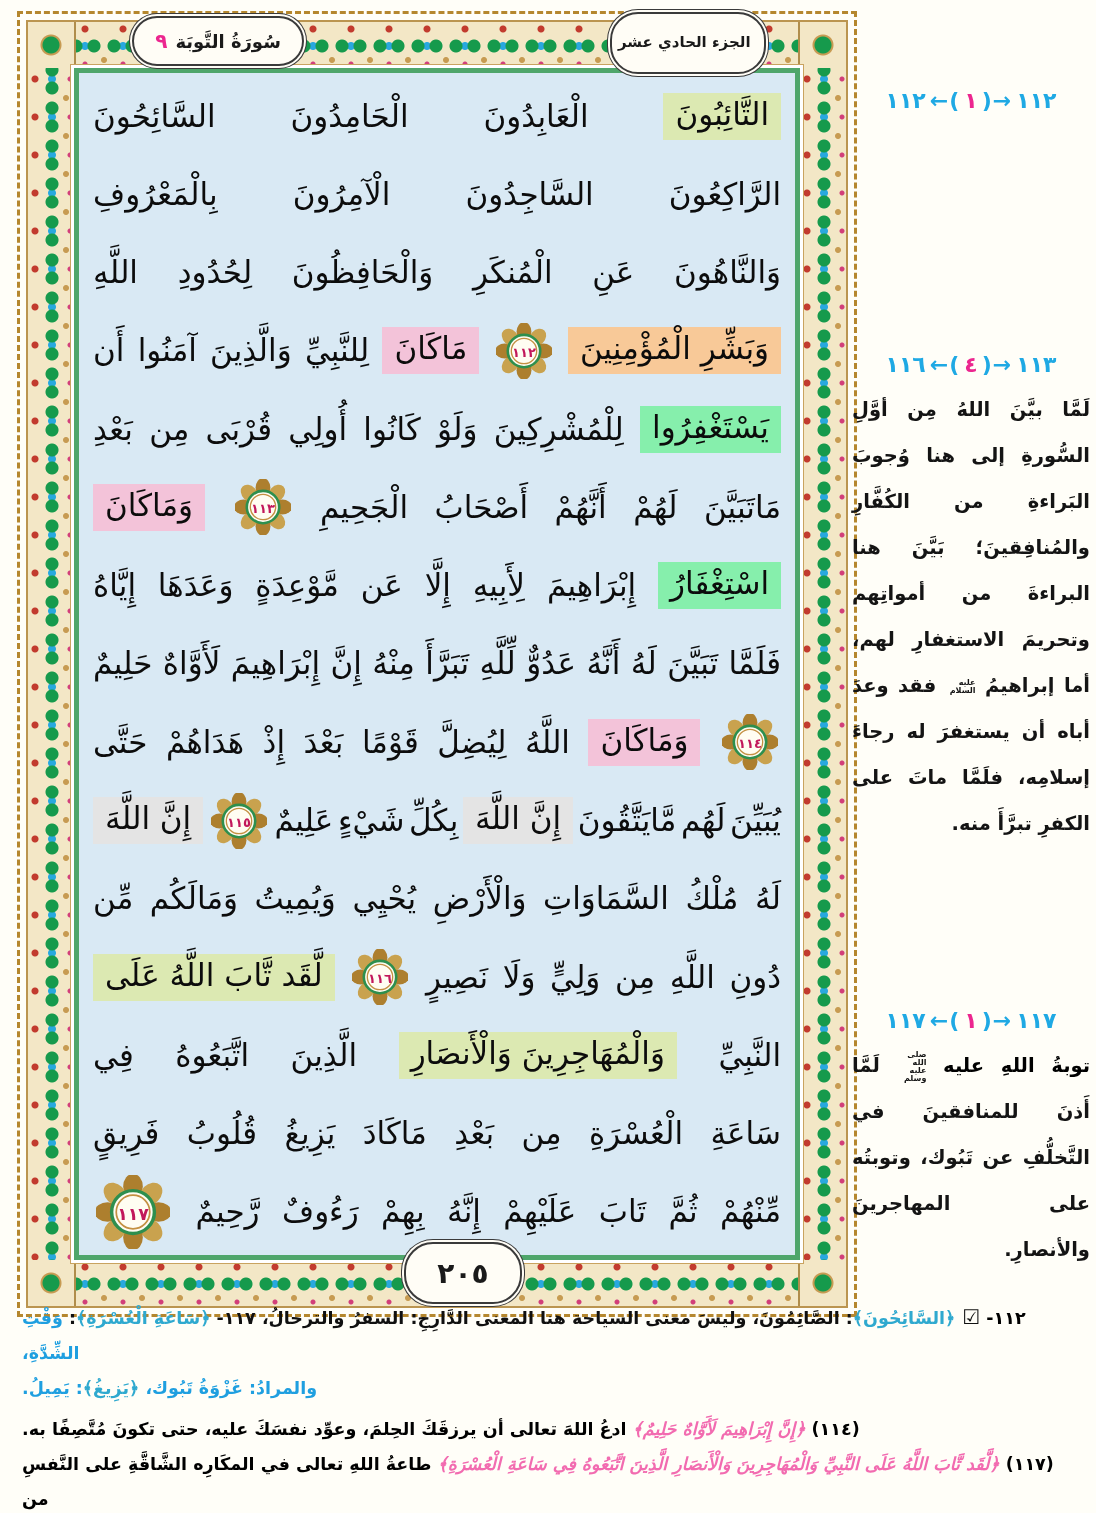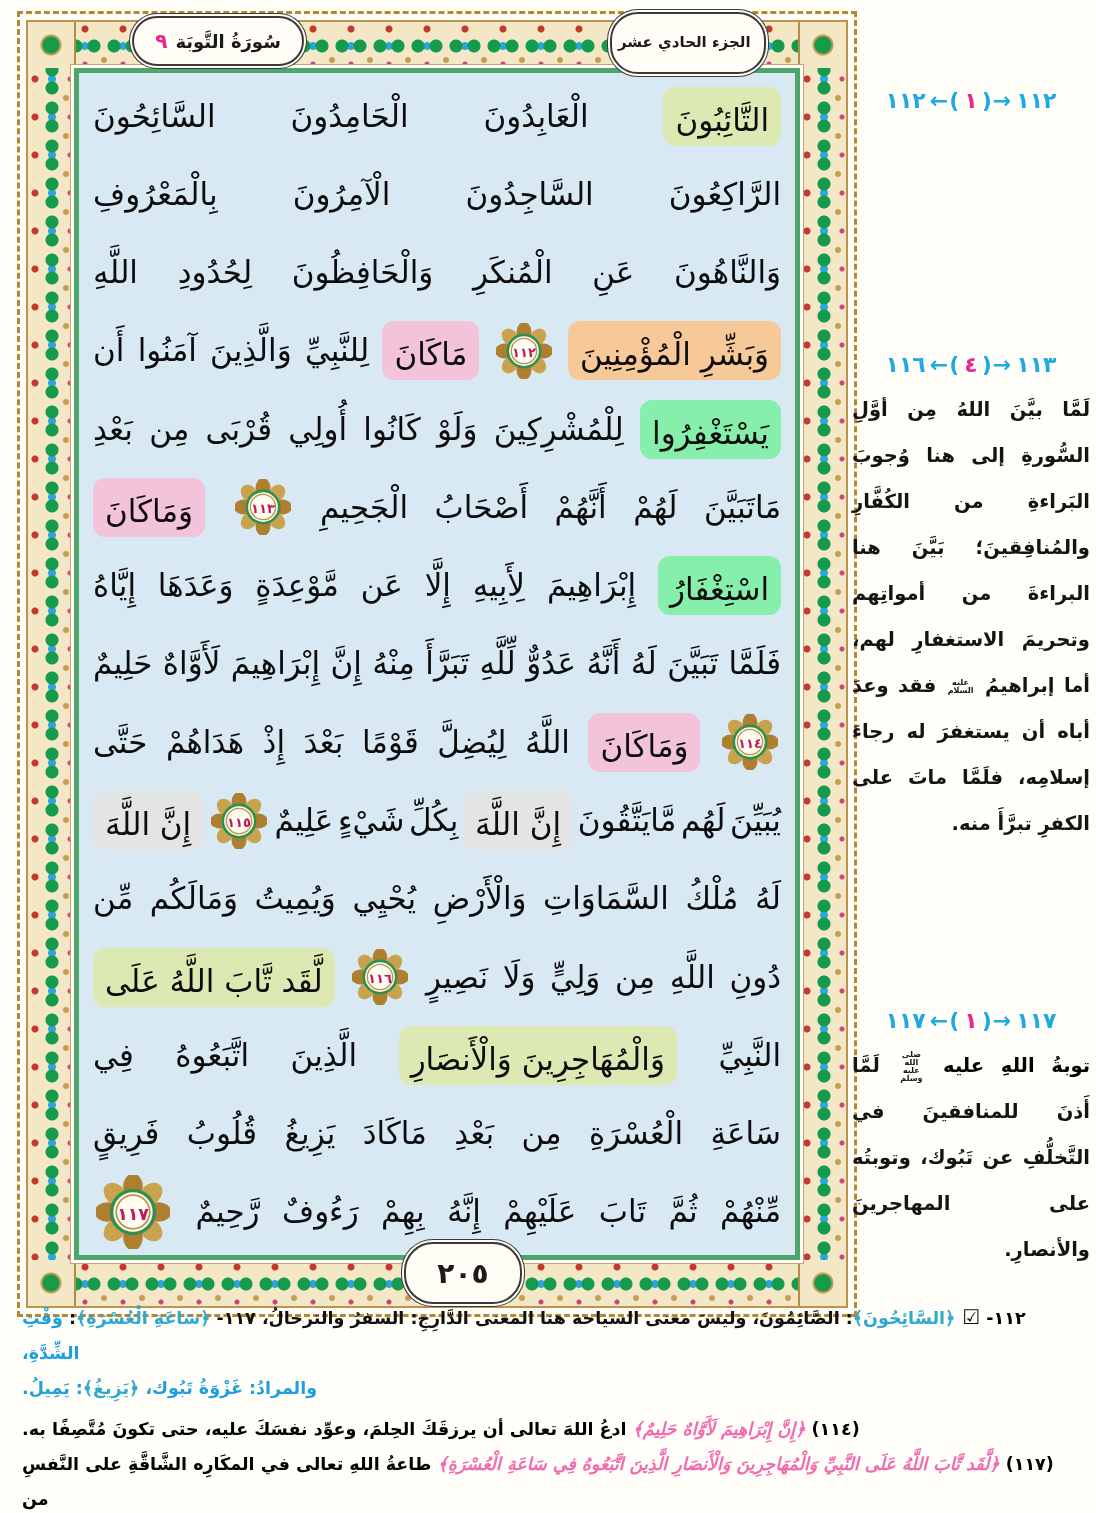--- a/index.html
+++ b/index.html
@@ -67,21 +67,21 @@
     display:flex;flex-direction:column;
     direction:rtl;
   }
   .qline{
     flex:1;display:flex;align-items:center;
     justify-content:space-between;
     font-size:31px;line-height:1;color:#0c0c0c;
     white-space:nowrap;
   }
   .qw{display:inline-block;}
-  .hl{display:inline-block;padding:18px 12px 10px;border-radius:12px;}
+  .hl{display:inline-block;padding:6px 12px 10px;border-radius:0;}
   .hl-green {background:#dce9b2;}
   .hl-orange{background:#f8c998;}
   .hl-pink  {background:#f3c3d9;}
   .hl-yellow{background:#86efac;}
   .hl-gray  {background:#e4e4e4;}
   .rosette{display:inline-flex;align-items:center;justify-content:center;margin:0 3px;}
 
   
   .cart{
     position:absolute;background:#fffdf6;
@@ -104,21 +104,21 @@
     color:#1fa9e4;font-weight:bold;font-size:22px;margin-bottom:10px;letter-spacing:1px;
   }
   .ref .pk{color:#ec268f;}
   .sb-body{
     font-size:19.5px;font-weight:bold;line-height:46px;
     text-align:justify;color:#141414;
   }
   .c-blue{color:#1f9fe0;} .c-magenta{color:#000000;} .c-magenta2{color:#f26bb0;font-style:italic;} .c-teal{color:#2fa9cf;}
   .seal{
     display:inline-block;width:30px;font-size:8px;line-height:8px;
-    vertical-align:middle;text-align:center;font-weight:bold;white-space:normal;
+    vertical-align:middle;font-weight:bold;white-space:normal;
   }
 
   
   .footnotes{
     position:absolute;left:22px;top:1300px;width:1054px;
     direction:rtl;font-weight:bold;font-size:17.5px;line-height:35px;color:#101010;
   }
   .fline{text-align:left;}
   .fline.gap{margin-top:6px;}
   .chk{font-size:20px;}

